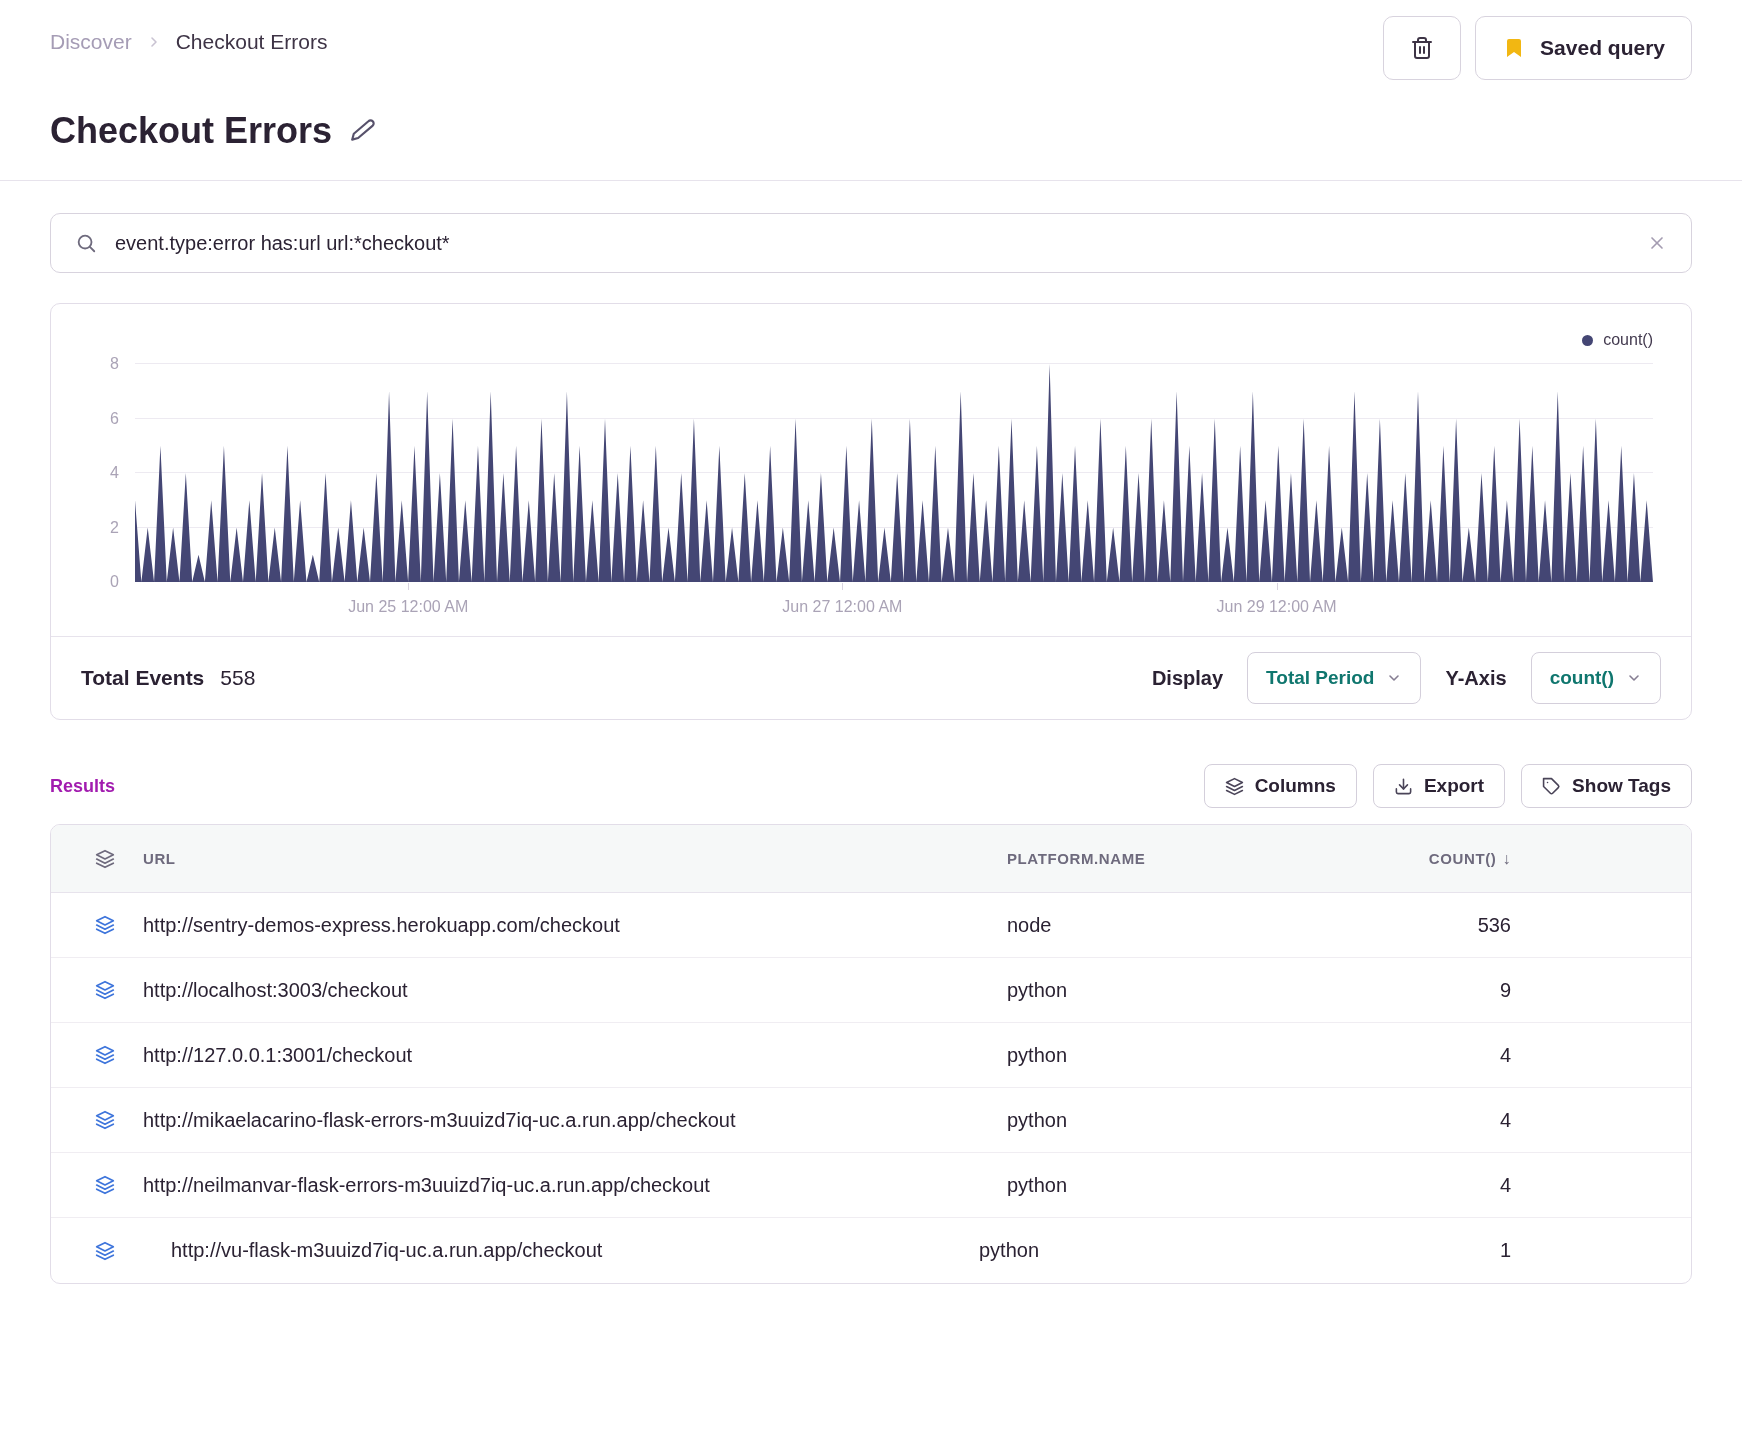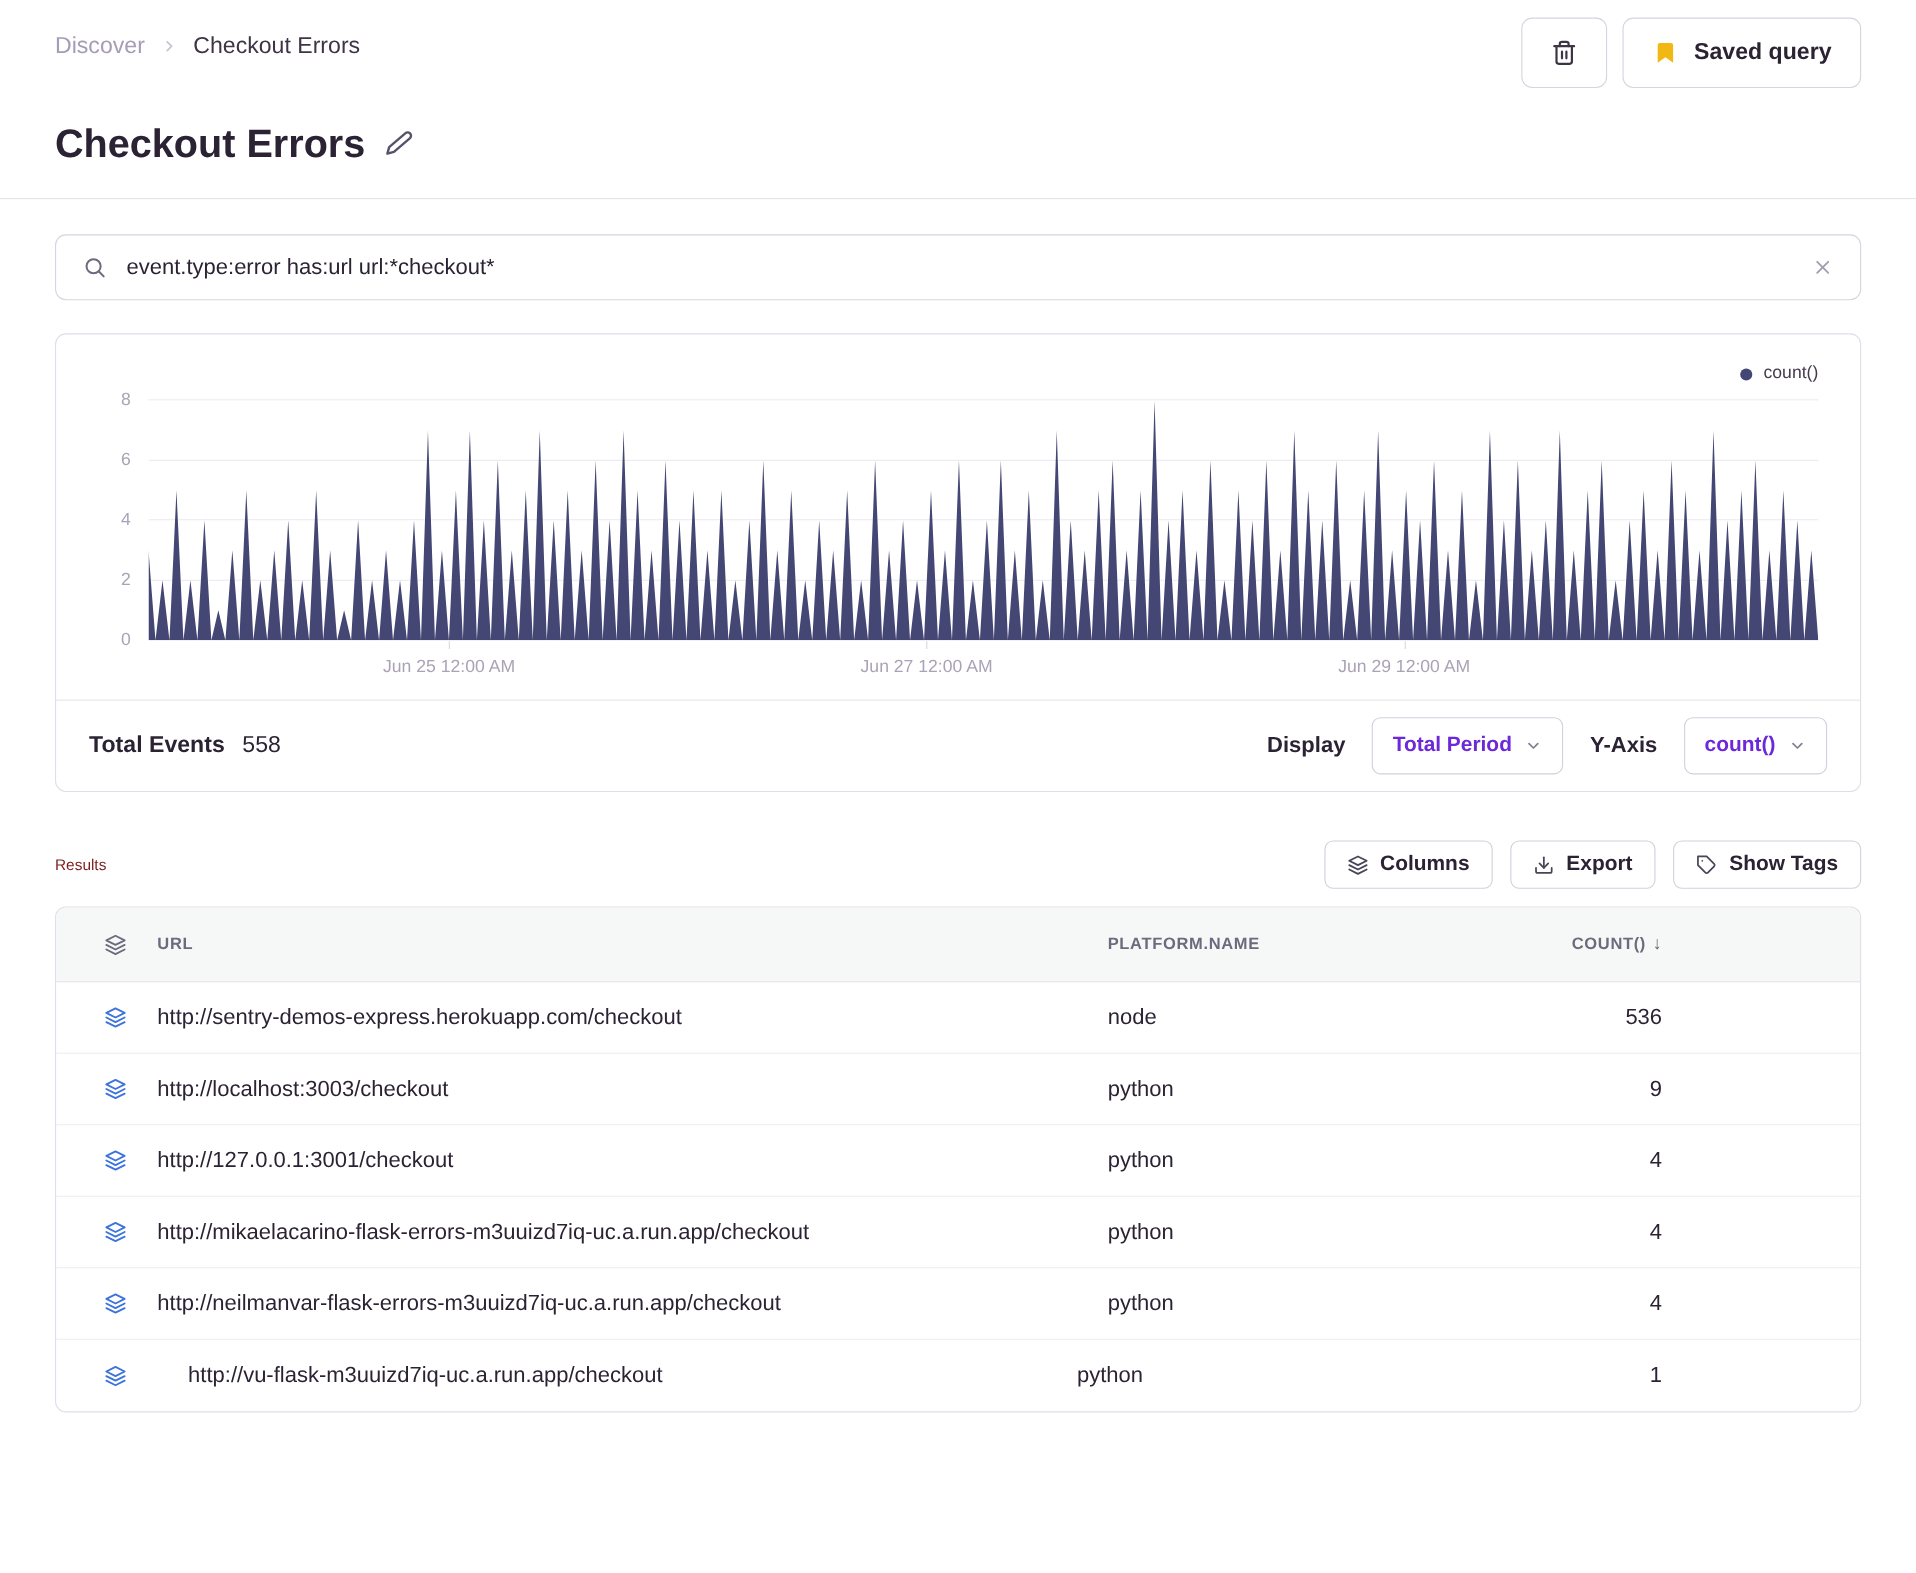--- a/index.html
+++ b/index.html
@@ -43,26 +43,26 @@
   .gridline { position: absolute; left: 0; right: 0; height: 1px; background: #edeaf1; }
   .plot svg { position: absolute; left: 0; top: 0; width: 100%; height: 100%; display: block; }
   .x-axis { height: 54px; position: relative; margin-left: 54px; margin-right: 0; }
   .xlab { position: absolute; top: 16px; transform: translateX(-50%); font-size: 16px; color: #aaa3b6; white-space: nowrap; }
   .xtick { position: absolute; top: 1px; width: 1px; height: 7px; background: #d9d4e0; }
   .chart-footer { border-top: 1px solid #e7e3ec; padding: 15px 30px; display: flex; align-items: center; justify-content: space-between; }
   .footer-left { display: flex; align-items: baseline; gap: 16px; font-size: 21px; }
   .bold-label { font-weight: 700; color: #2b2233; }
   .footer-right { display: flex; align-items: center; gap: 24px; }
   .ctrl-label { font-weight: 700; font-size: 20px; color: #2b2233; }
-  .dropdown { height: 52px; border: 1px solid #d4cfdb; border-radius: 8px; display: flex; align-items: center; gap: 12px; padding: 0 18px; font-size: 19px; font-weight: 600; color: #6d28d9; background: #fff; cursor: pointer; }
+  .dropdown { height: 52px; border: 1px solid #d4cfdb; border-radius: 8px; display: flex; align-items: center; gap: 12px; padding: 0 18px; font-size: 19px; font-weight: 600; color: #0f766e; background: #fff; cursor: pointer; }
   .chev { display: flex; color: #867e93; }
 
   
   .results-row { margin-top: 44px; display: flex; justify-content: space-between; align-items: center; }
-  .results-title { font-size: 14px; font-weight: 400; color: #7f1d1d; }
+  .results-title { font-size: 18px; font-weight: 700; color: #a21caf; }
   .results-actions { display: flex; gap: 16px; }
   .action-btn { height: 44px; border: 1px solid #d4cfdb; border-radius: 8px; background: #fff; display: flex; align-items: center; gap: 11px; padding: 0 20px; font-size: 19px; font-weight: 600; color: #2b2233; cursor: pointer; }
   .action-btn .aicon { display: flex; color: #4a4458; }
 
   
   .table-card { margin-top: 16px; border: 1px solid #e2dde8; border-radius: 10px; overflow: hidden; background: #fff; }
   .thead, .trow { display: grid; grid-template-columns: 48px 1fr 384px 120px; align-items: center; padding: 0 180px 0 44px; }
   .thead { height: 68px; background: #f6f8f8; border-bottom: 1px solid #e7e3ec; }
   .th { font-size: 15px; font-weight: 700; color: #6e6a7d; letter-spacing: 0.6px; }
   .th-icon { display: flex; color: #6e6a7d; cursor: pointer; }

